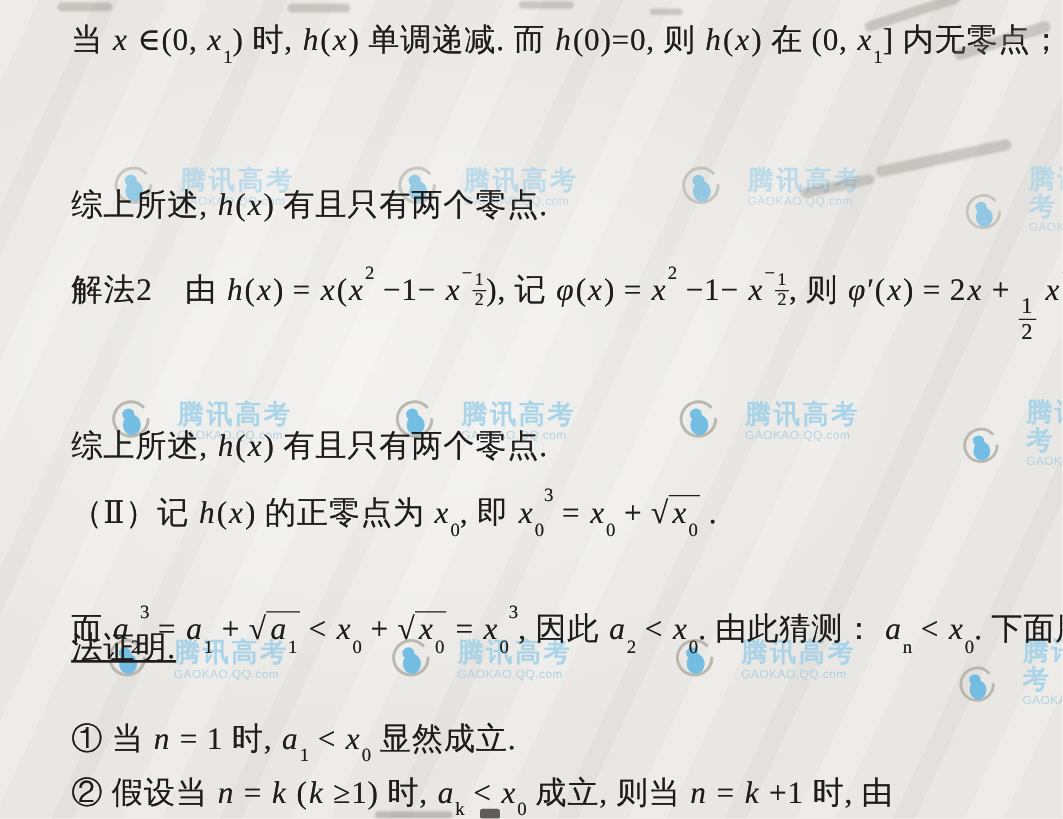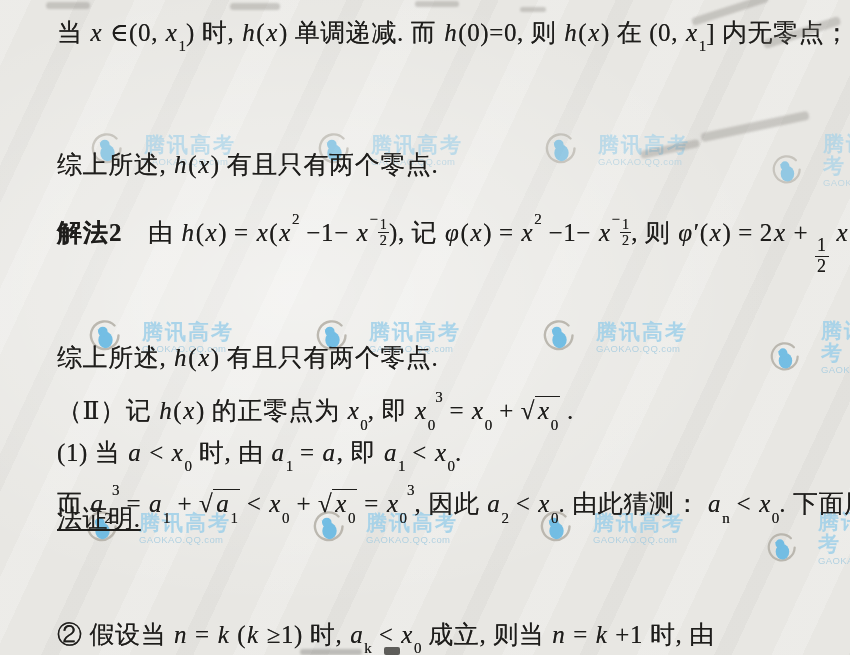--- a/index.html
+++ b/index.html
@@ -12,21 +12,21 @@
   }
   .layer{position:absolute;inset:0;}
   .wm-layer{z-index:1;}
   .text-layer{z-index:2;}
   .noise-layer{z-index:3;pointer-events:none;}
 
   .line{position:absolute;left:57px;white-space:nowrap;
     font-size:25px;color:#1e1d1b;letter-spacing:.6px;line-height:30px;
     text-shadow:0 0 .5px rgba(30,30,28,.75);}
   .line i{font-style:italic;padding:0 1px;}
-  .line b{font-weight:bold;letter-spacing:1px;}
+  .line b{font-weight:normal;letter-spacing:1px;}
   .line sup{font-size:.6em;position:relative;top:-.55em;letter-spacing:0;}
   .line sub{font-size:.6em;position:relative;top:.28em;letter-spacing:0;}
   .fr{display:inline-flex;flex-direction:column;text-align:center;
     vertical-align:-.55em;font-size:.72em;line-height:1.08;}
   .fn{border-bottom:1.4px solid currentColor;padding:0 2px;}
   .fd{padding:0 2px;}
   sup .fr{font-size:.95em;vertical-align:-.35em;}
   .sq .rad{border-top:1.4px solid currentColor;padding:0 2px;font-family:Liberation Serif, serif;}
 
   .wm{position:absolute;display:flex;align-items:flex-end;gap:20px;opacity:.85;}
@@ -202,23 +202,23 @@
             <span class="fd">2</span>
           </span></sup>, 则 <i>φ</i>′(<i>x</i>) = 2<i>x</i> + <span class="fr">
           <span class="fn">1</span>
           <span class="fd">2</span>
         </span> <i>x</i><sup>−<span class="fr">
             <span class="fn">3</span>
             <span class="fd">2</span>
           </span></sup>.</div>
       <div class="line" style="top: 343px;">综上所述, <i>h</i>(<i>x</i>) 有且只有两个零点.</div>
       <div class="line" style="top: 390px;">（Ⅱ）记 <i>h</i>(<i>x</i>) 的正零点为 <i>x</i><sub>0</sub>, 即 <i>x</i><sub>0</sub><sup>3</sup> = <i>x</i><sub>0</sub> + <span class="sq">√<span class="rad"><i>x</i><sub>0</sub></span></span> .</div>
-      <div class="line" style="top: 438px;">(1) 当 <i>a</i> &lt; <i>x</i><sub>0</sub> 时, 由 <i>a</i><sub>1</sub> = <i>a</i>, 即 <i>a</i><sub>1</sub> &lt; <i>x</i><sub>0</sub>.</div>
       <div class="line" style="top: 483px;">而 <i>a</i><sub>2</sub><sup>3</sup> = <i>a</i><sub>1</sub> + <span class="sq">√<span class="rad"><i>a</i><sub>1</sub></span></span> &lt; <i>x</i><sub>0</sub> + <span class="sq">√<span class="rad"><i>x</i><sub>0</sub></span></span> = <i>x</i><sub>0</sub><sup>3</sup>, 因此 <i>a</i><sub>2</sub> &lt; <i>x</i><sub>0</sub>. 由此猜测： <i>a</i><sub>n</sub> &lt; <i>x</i><sub>0</sub>. 下面用数学归纳</div>
       <div class="line" style="top: 504px; text-decoration: underline;">法证明.</div>
+      <div class="line" style="top: 577px;">① 当 <i>n</i> = 1 时, <i>a</i><sub>1</sub> &lt; <i>x</i><sub>0</sub> 显然成立.</div>
       <div class="line" style="top: 620px;">② 假设当 <i>n</i> = <i>k</i> (<i>k</i> ≥1) 时, <i>a</i><sub>k</sub> &lt; <i>x</i><sub>0</sub> 成立, 则当 <i>n</i> = <i>k</i> +1 时, 由</div>
     </div>
   <div class="layer noise-layer">
     <div class="noise" style="left:46px;top:2px;width:44px;height:7px;"></div>
     <div class="noise" style="left:230px;top:3px;width:50px;height:7px;"></div>
     <div class="noise" style="left:415px;top:1px;width:44px;height:6px;"></div>
     <div class="noise" style="left:520px;top:7px;width:26px;height:5px;"></div>
     <div class="noise" style="left:690px;top:6px;width:80px;height:8px;transform:rotate(-18deg);"></div>
     <div class="noise" style="left:762px;top:28px;width:80px;height:9px;transform:rotate(-18deg);"></div>
     <div class="noise" style="left:700px;top:122px;width:110px;height:9px;transform:rotate(-12deg);"></div>

